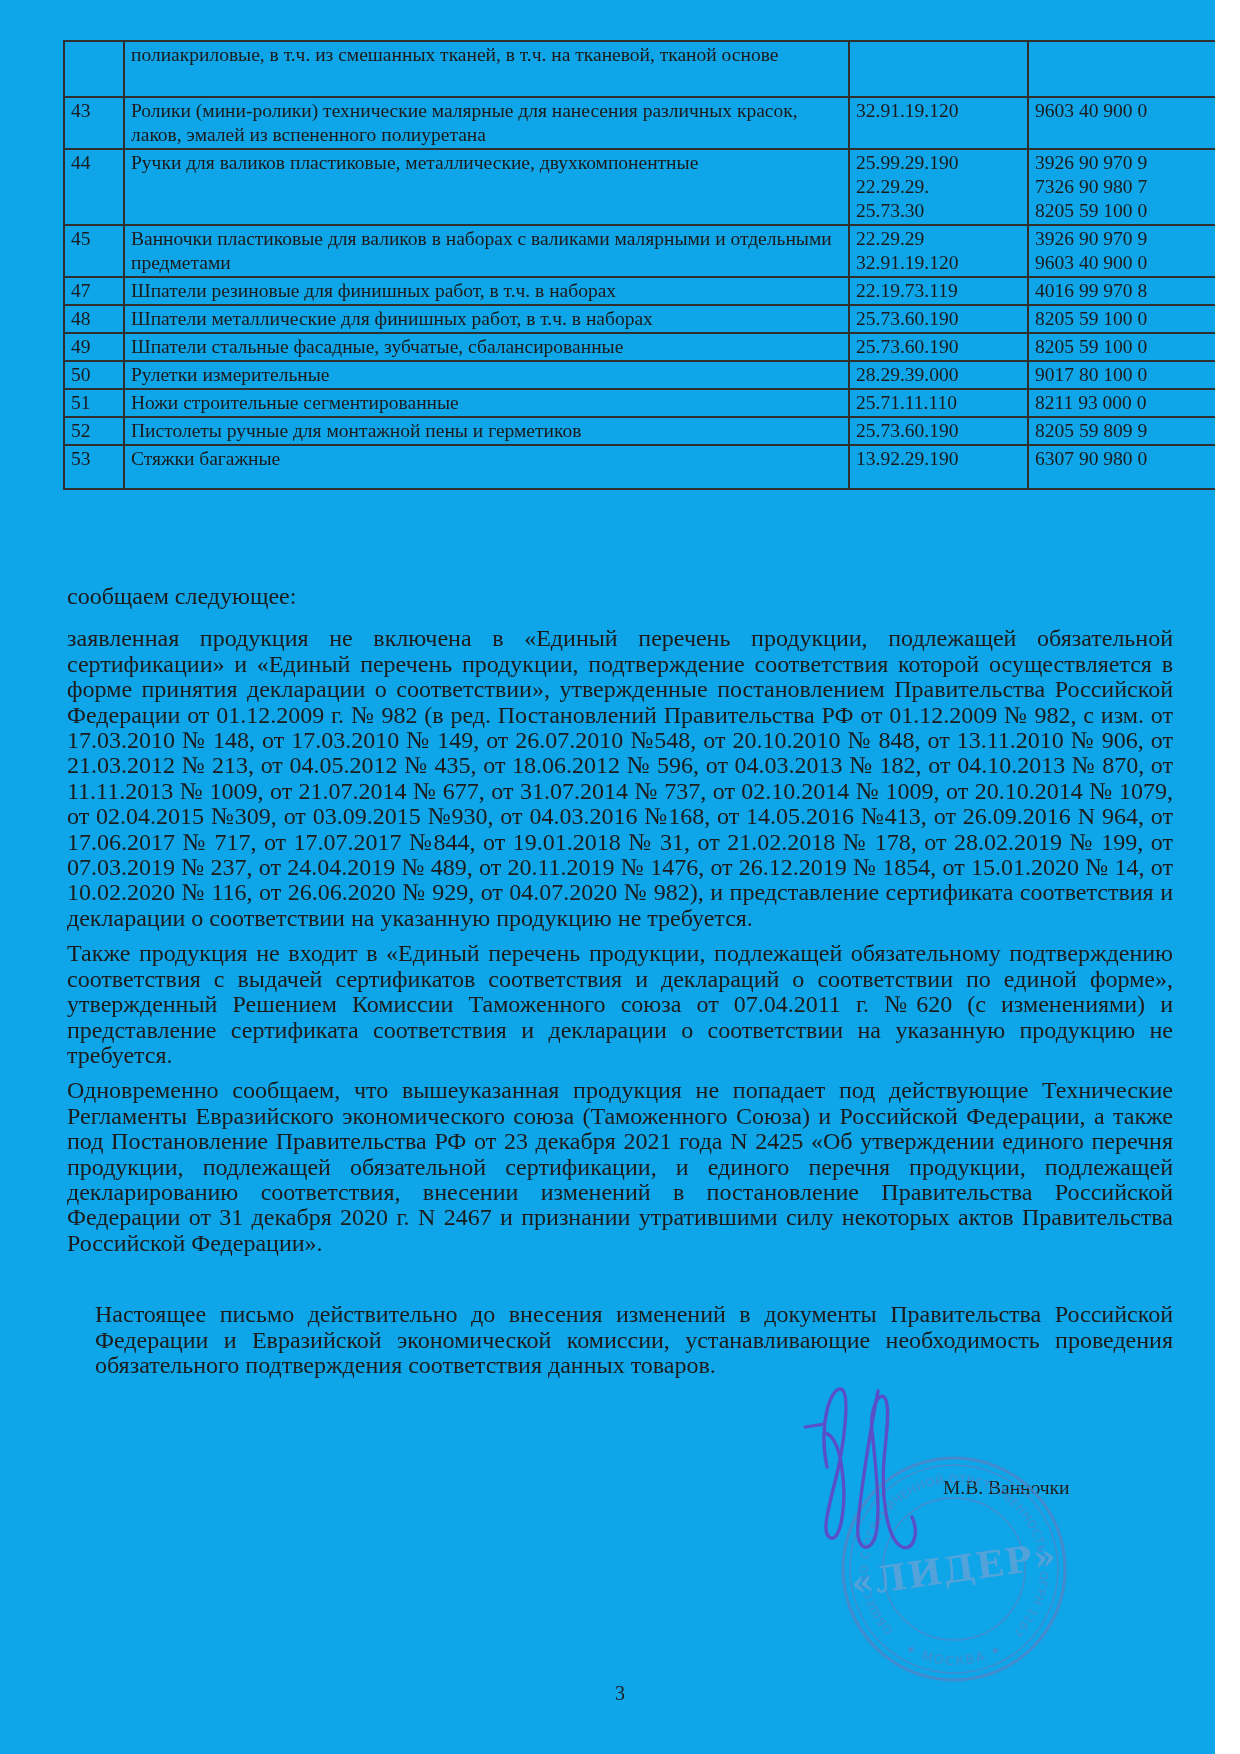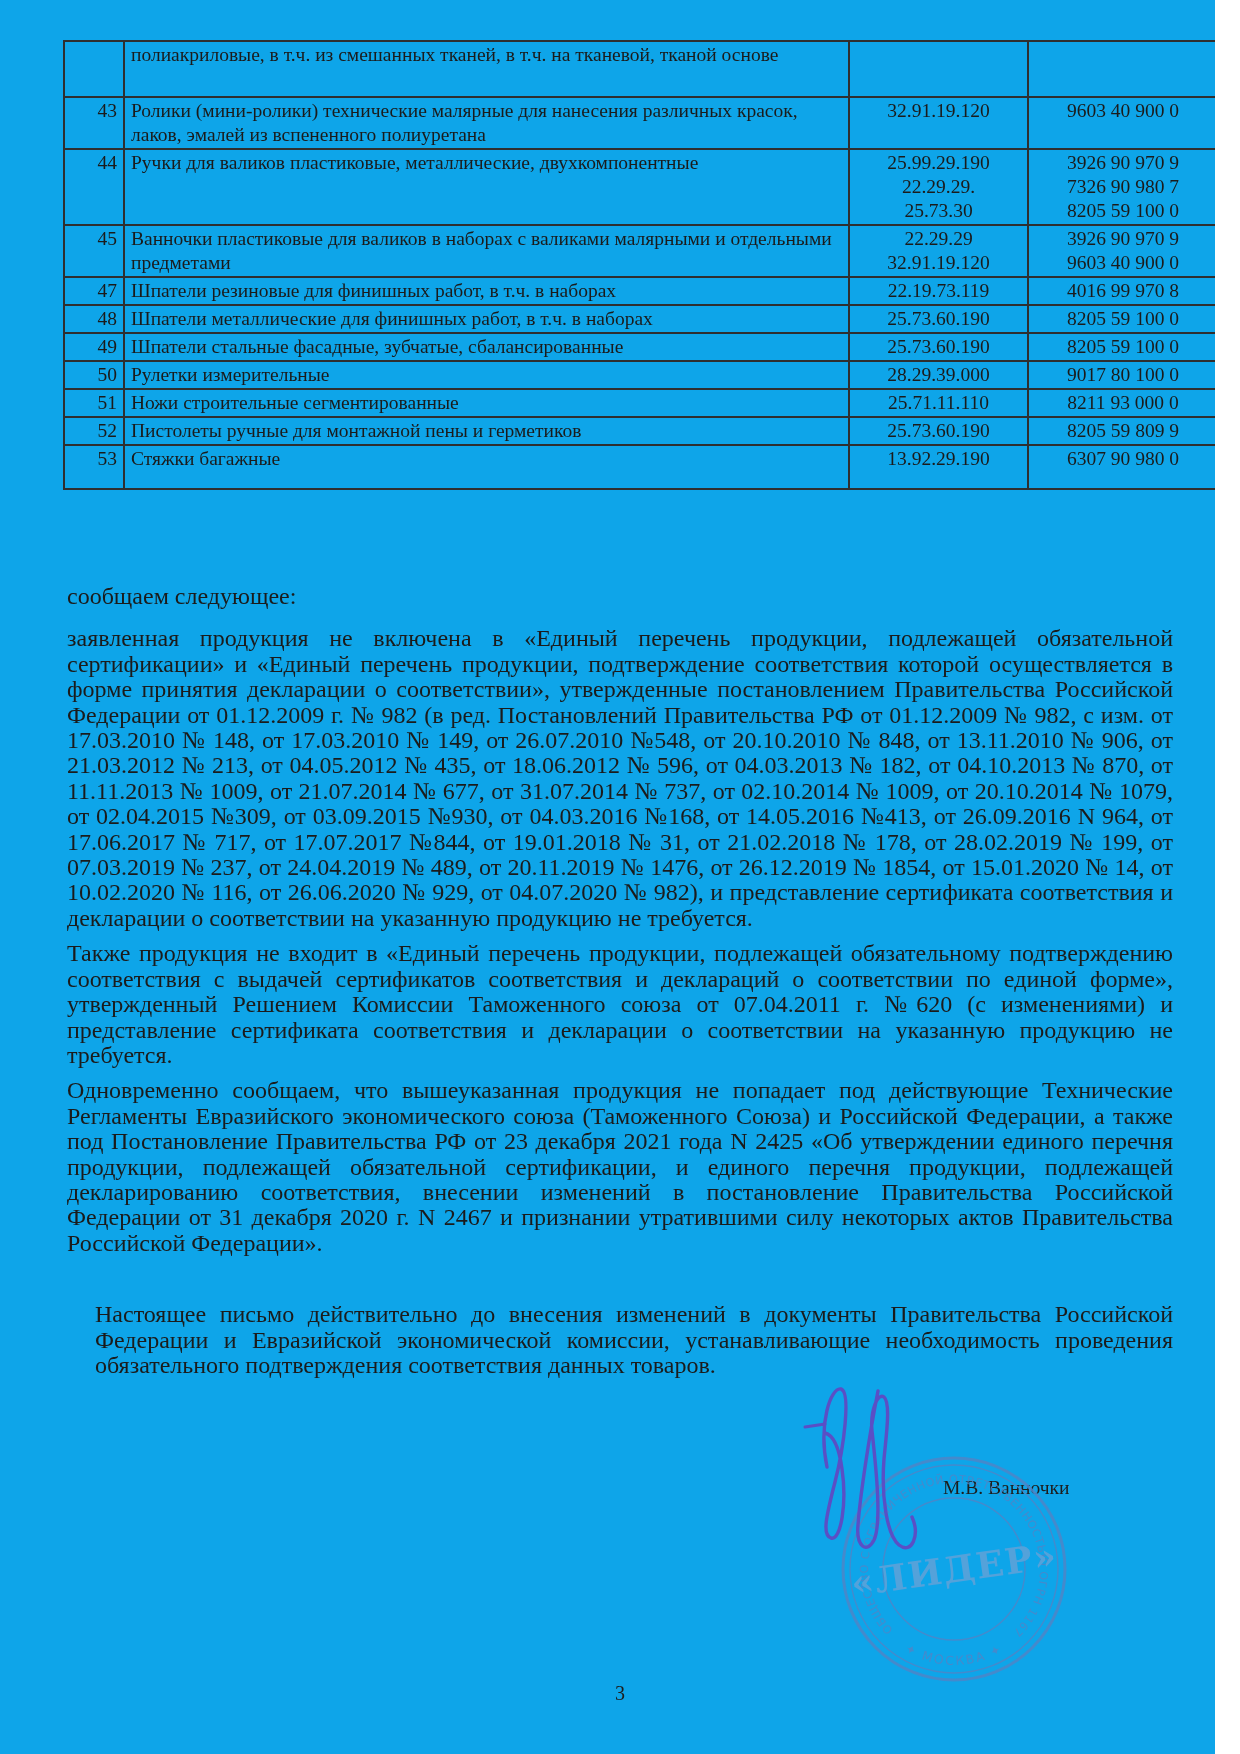--- a/index.html
+++ b/index.html
@@ -9,24 +9,24 @@
   }
   
   table.products {
     position:absolute; left:63px; top:40px; width:1154px;
     border-collapse:collapse; table-layout:fixed;
   }
   table.products td {
     border:2px solid #2f2f2f; font-size:19.5px; line-height:24px;
     vertical-align:top; padding:1px 6px 1px 6px; color:#1b1b1b;
   }
-  td.num  { text-align:right; padding-top:2px; }
+  td.num  { text-align:left; padding-top:2px; }
   td.desc { padding-left:13px; padding-right:14px; }
   td.code, td.tnved {
-    text-align:center; white-space:pre-line; padding-top:5px;
+    text-align:left; white-space:pre-line; padding-top:5px;
   }
   
   .bodytxt {
     position:absolute; left:67px; top:584px; width:1106px;
     font-size:24px; line-height:25.4px; text-align:justify; color:#1b1b1b;
   }
   .bodytxt p { margin:0 0 10px 0; }
   .bodytxt p.p-intro { margin-bottom:17px; text-align:left; }
   .bodytxt p.p-final { margin-top:46px;margin-left:28px; }
   

